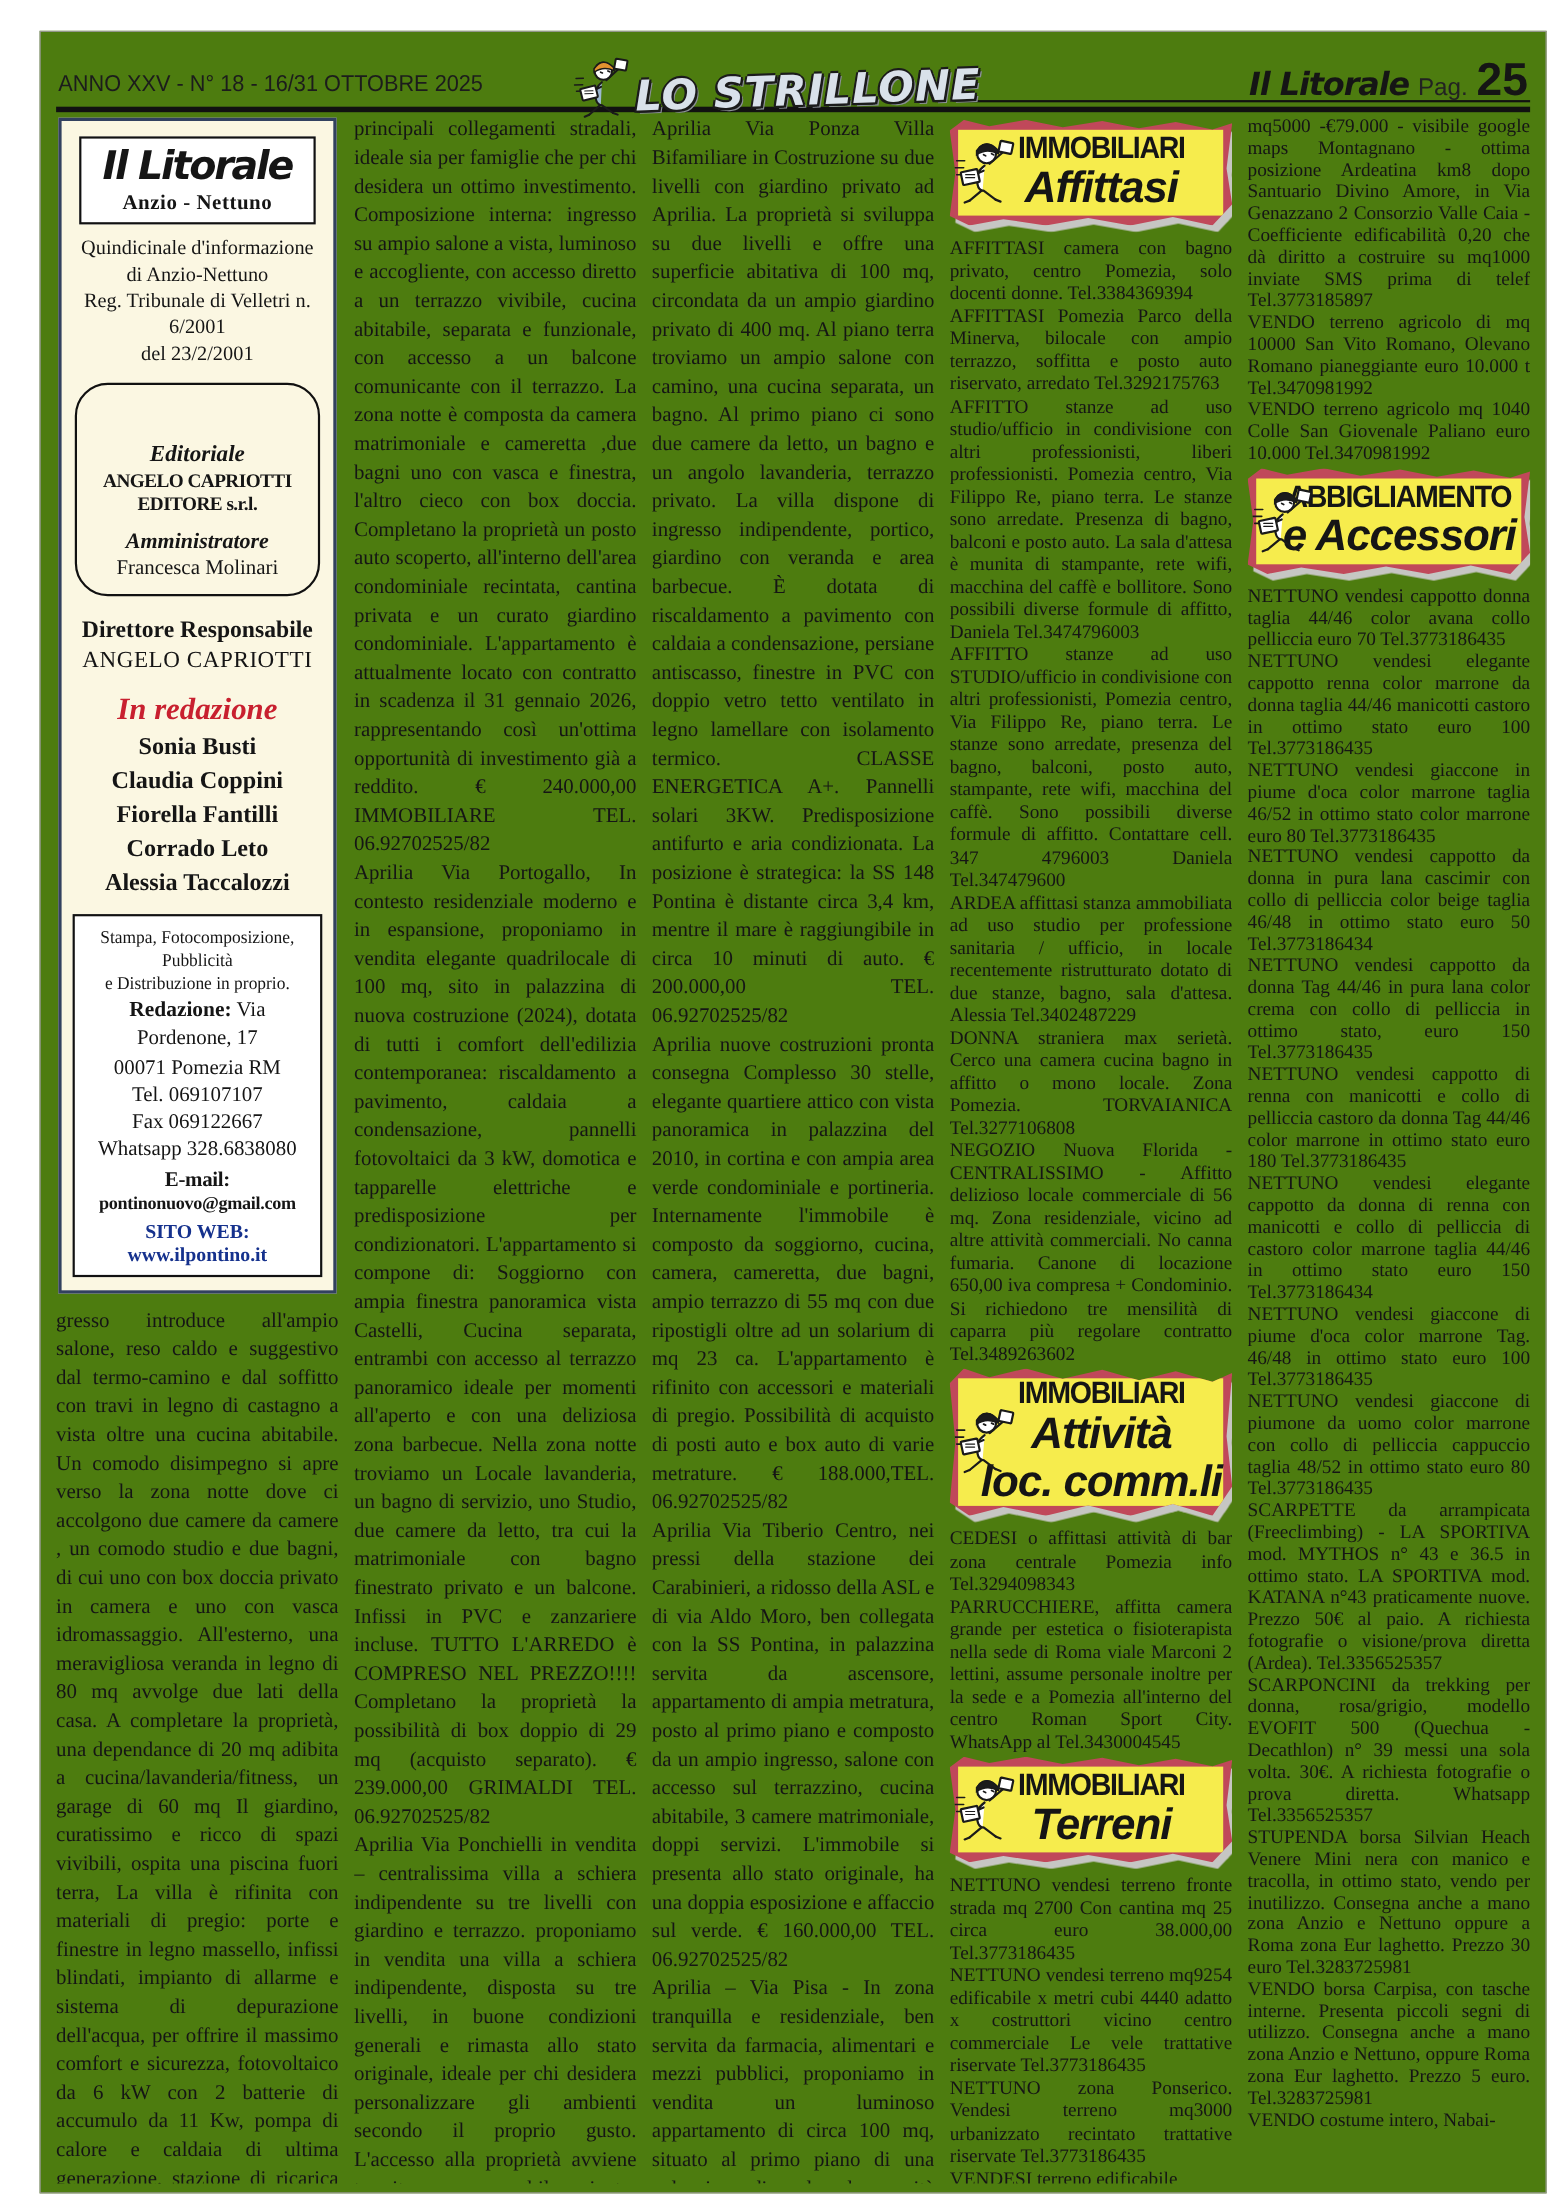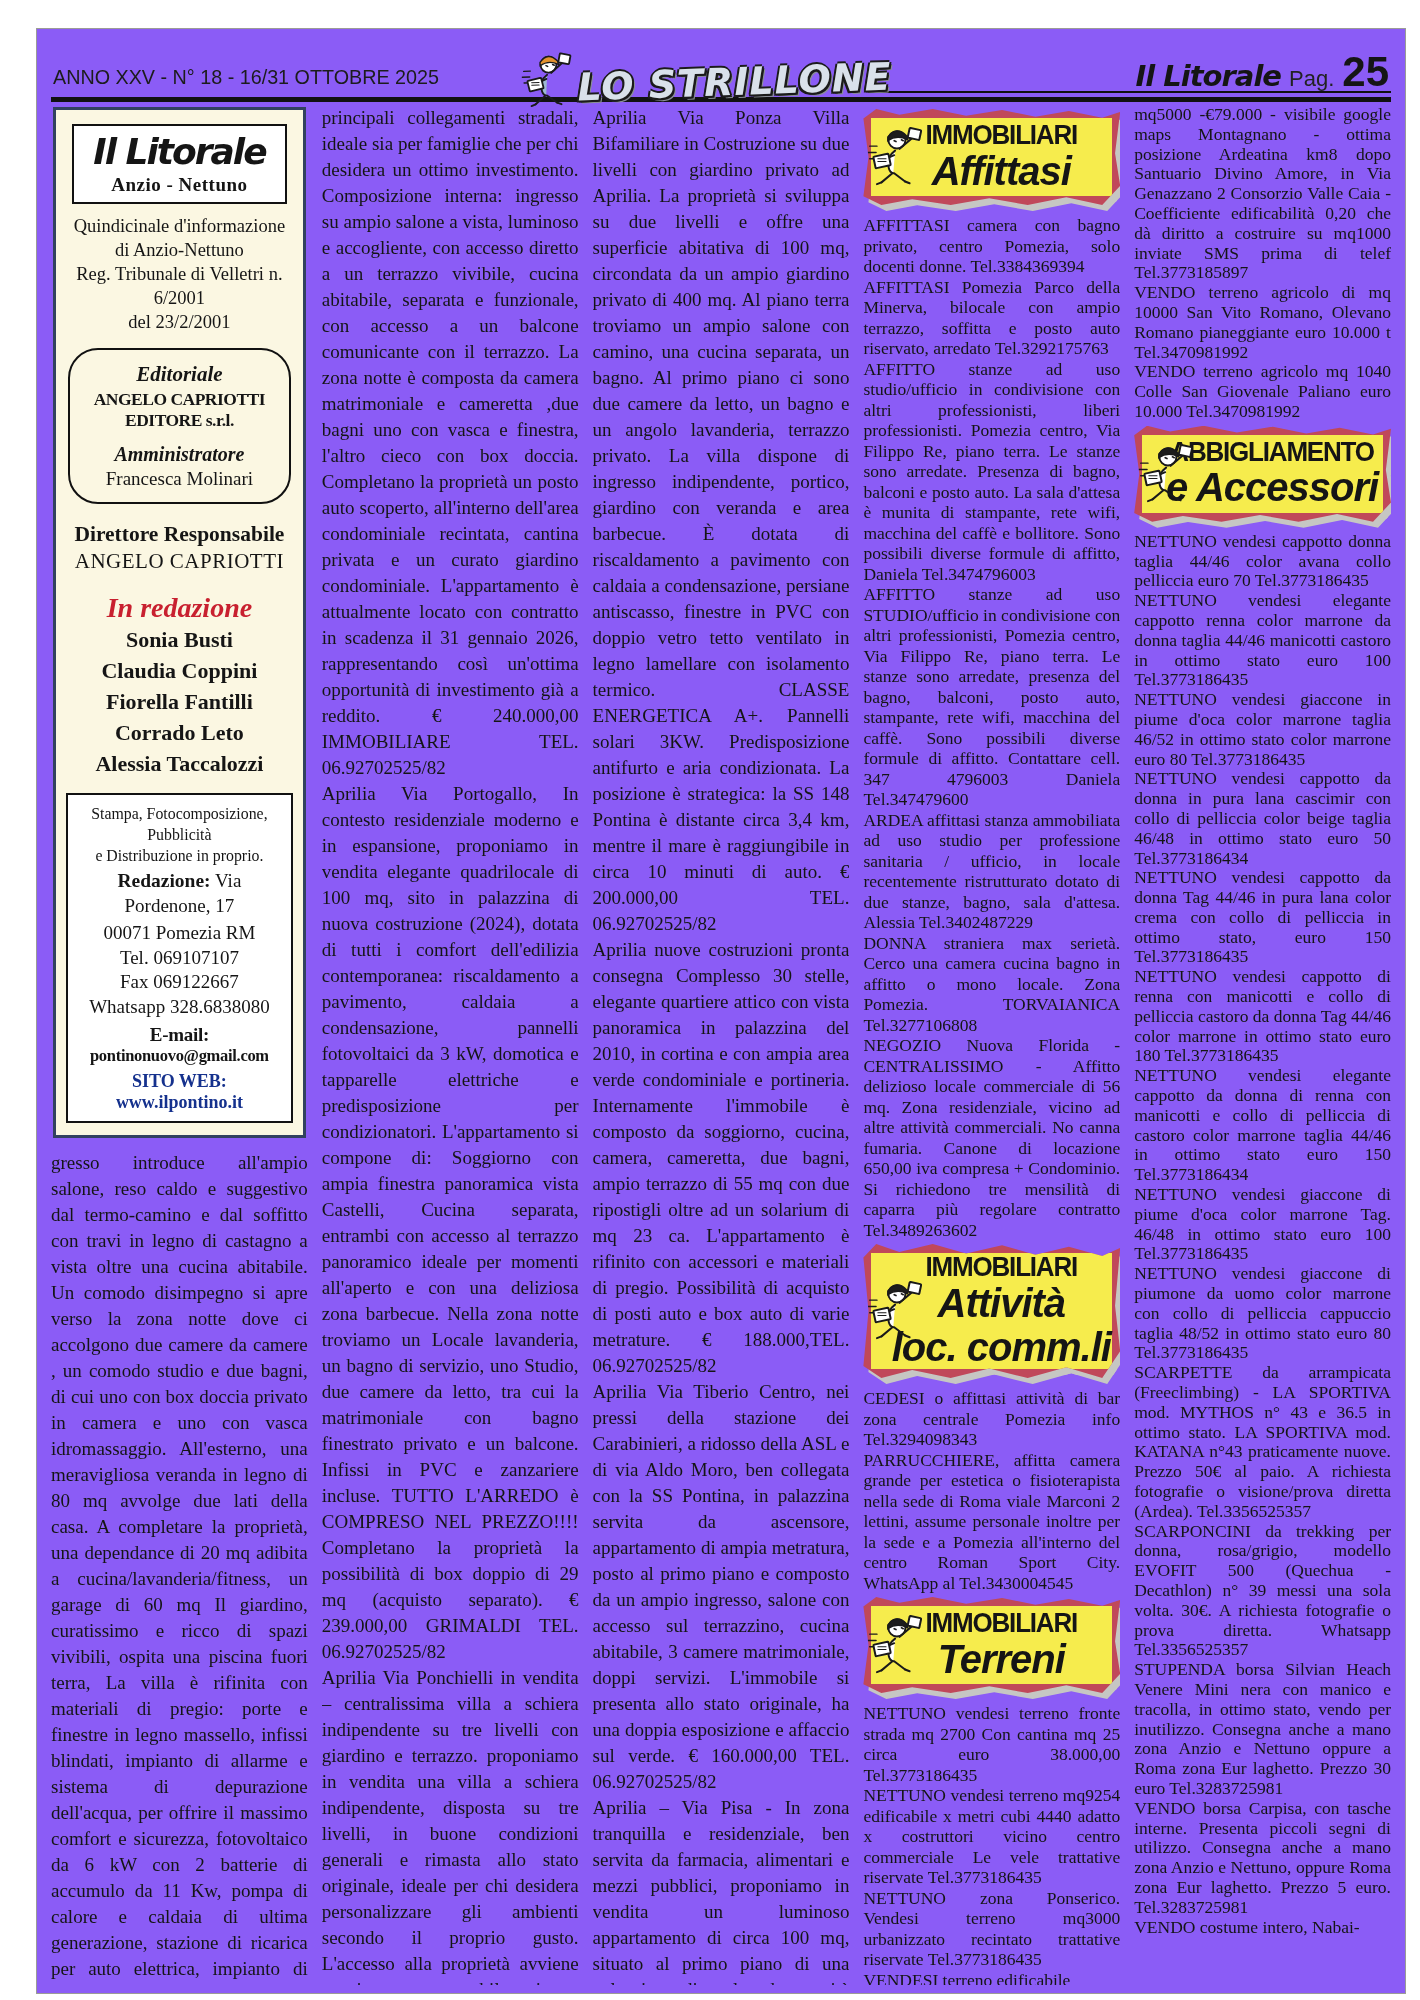--- a/index.html
+++ b/index.html
@@ -1,17 +1,17 @@
 <!DOCTYPE html>
 <html lang="it"><head>
 <meta charset="utf-8">
 <style>
   html,body{margin:0;padding:0;background:#fff;}
   body{width:1420px;height:2000px;position:relative;font-family:"Liberation Serif",serif;color:#151515;}
-  .page{position:absolute;left:36px;top:28px;width:1368px;height:1964px;border:1px solid #9b9b97;background:#8b5cf6;}
+  .page{position:absolute;left:36px;top:28px;width:1368px;height:1964px;border:1px solid #9b9b97;background:#4d7c0f;}
 
   
   .header-row{position:absolute;top:10px;left:14px;right:14px;height:56px;}
   .issue-line{position:absolute;left:2px;bottom:6px;font-family:"Liberation Sans",sans-serif;font-size:21px;letter-spacing:0px;transform:scaleX(.94);transform-origin:left bottom;color:#1c1c1c;}
   .page-ref{position:absolute;right:2px;bottom:2px;display:flex;align-items:baseline;gap:8px;}
   .paper-name{font-family:"DejaVu Sans",sans-serif;font-weight:800;font-style:italic;font-size:29px;letter-spacing:-1px;}
   .pag-label{font-family:"Liberation Sans",sans-serif;font-size:22px;color:#222;}
   .page-num{font-family:"Liberation Sans",sans-serif;font-weight:800;font-size:42px;line-height:.8;}
   .head-rule{position:absolute;top:68px;left:14px;right:14px;height:5px;background:#111;}
   .thin-rule{position:absolute;top:62px;right:14px;width:520px;height:2px;background:#111;}
@@ -29,21 +29,21 @@
   .sm p{font-size:17.5px;line-height:20.5px;}
   .col5 .sm p{line-height:19.8px;}
 
   
   .masthead{border:3px solid #32415f;background:#fbf7e2;padding:12px 10px;margin:2px 2px 12px 2px;text-align:center;}
   .mh-titlebox{border:2px solid #111;background:#fff;padding:8px 4px 6px;margin:2px 6px 10px;}
   .mh-title{font-family:"DejaVu Sans",sans-serif;font-weight:800;font-style:italic;font-size:36px;letter-spacing:-2px;line-height:1;}
   .mh-sub{font-size:19px;font-weight:700;margin-top:4px;letter-spacing:.5px;}
   .mh-info{font-size:18.5px;line-height:24px;margin:6px 0 14px;text-align:center;}
   .mh-roundbox{border:2px solid #111;border-radius:30px;padding:12px 6px;margin:0 2px 18px;background:#fbf7e2;}
-  .mh-ed-label{font-size:21px;font-weight:700;font-style:italic;}
+  .mh-ed-label{font-size:21px;font-weight:700;font-style:italic;margin-top:38px;}
   .mh-ed-co{font-size:17.5px;font-weight:700;letter-spacing:-.5px;margin-top:2px;}
   .mh-adm-label{font-size:20px;font-weight:700;font-style:italic;margin-top:12px;}
   .mh-adm-name{font-size:19px;margin-top:2px;}
   .mh-dir-label{font-size:21.5px;font-weight:700;margin-top:4px;}
   .mh-dir-name{font-size:21px;letter-spacing:.5px;margin-top:2px;}
   .mh-staff-label{font-size:28px;font-weight:700;font-style:italic;color:#c8202f;margin-top:18px;}
   .mh-staff div{font-size:22px;font-weight:700;line-height:31px;}
   .mh-printbox{border:2px solid #111;background:#fff;padding:8px 16px;margin:14px 0 0;}
   .mh-print{font-size:16.5px;line-height:21px;transform:scaleX(.96);}
   .mh-addr{font-size:19px;line-height:24.5px;margin-top:3px;}

